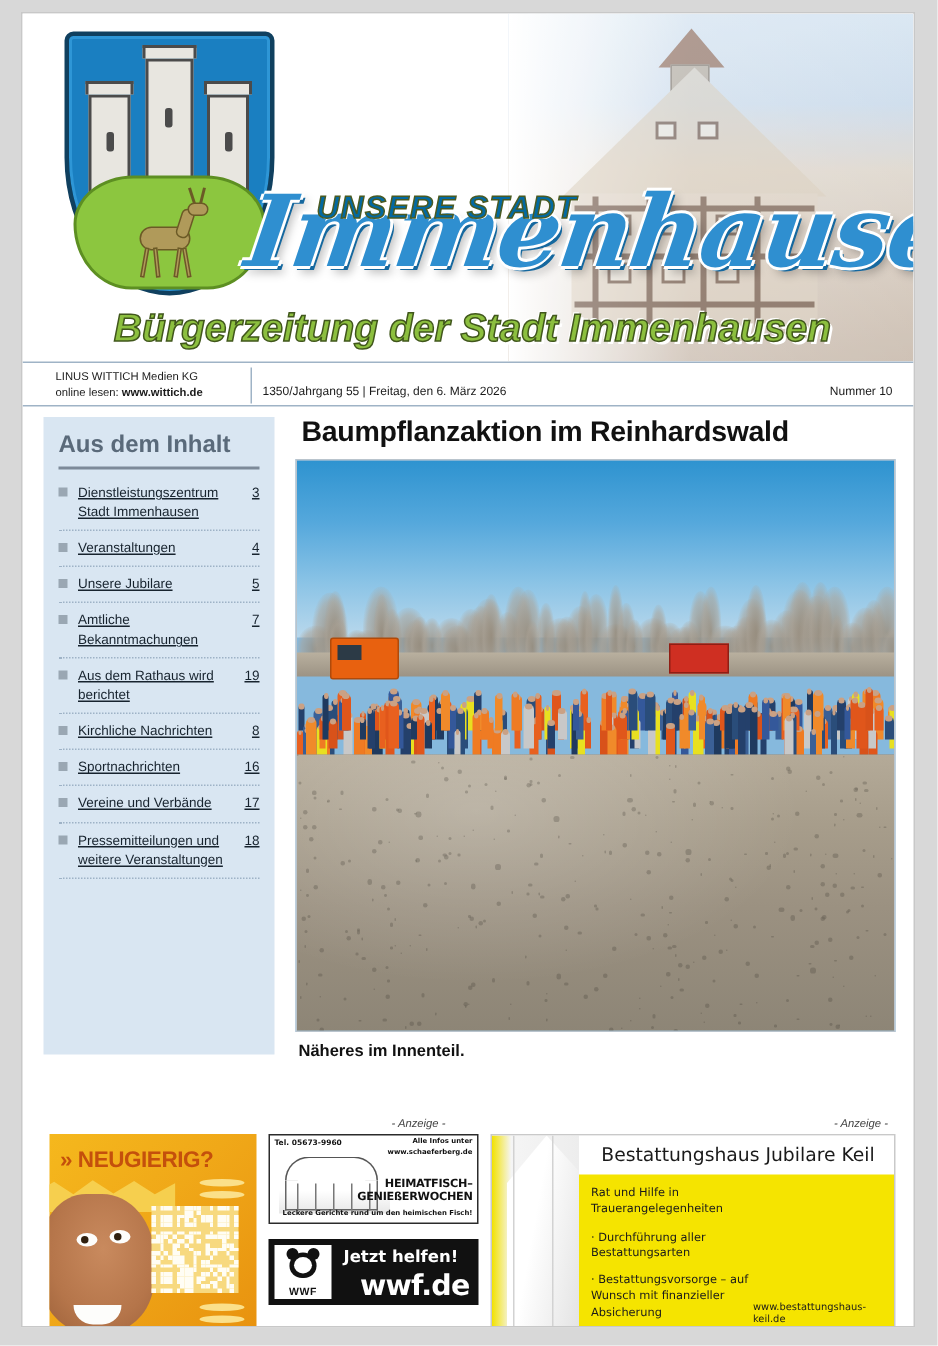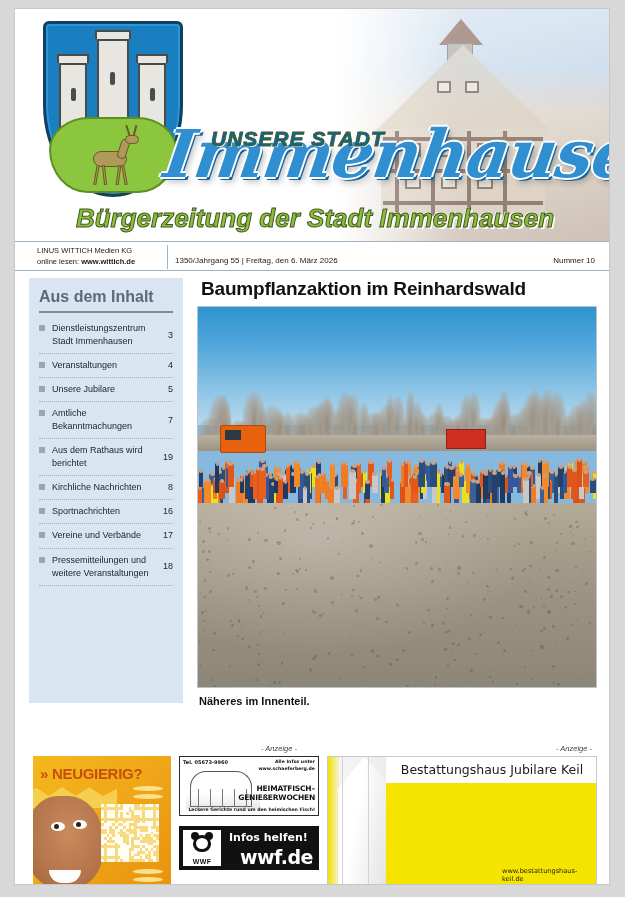--- a/index.html
+++ b/index.html
@@ -251,21 +251,21 @@
     line-height: 1.45;
     color: #17232e;
   }
   .toc-item:before {
     content: "";
     position: absolute;
     left: 0; top: 3px;
     width: 6px; height: 6px;
     background: #9aa7b3;
   }
-  .toc-row { display: flex; justify-content: space-between; align-items: center; }
+  .toc-row { display: flex; justify-content: space-between; align-items: flex-start; text-decoration: underline; }
   .toc-label { padding-right: 6px; }
   .toc-page { font-weight: 400; white-space: nowrap; }
 
   
   .feature {
     position: absolute;
     left: 182px; top: 7px;
     width: 400px;
   }
   .headline {
@@ -1863,31 +1863,39 @@
     <div class="ad-wwf">
       <div class="w-logo">
         <div class="w-panda">
           <div class="pe" style="left:1px"></div>
           <div class="pe" style="right:1px"></div>
           <div class="ph"></div>
           <div class="pf"></div>
         </div>
         <div class="w-wordmark">WWF</div>
       </div>
-      <div class="w-line1">Infos helfen!</div>
+      <div class="w-line1">Jetzt helfen!</div>
       <div class="w-line2">wwf.de</div>
     </div>
 
     <div class="ad-keil">
       <div class="k-left">
         <div class="k-leaf"></div>
       </div>
       <div class="k-vline" style="left:14px"></div>
       <div class="k-vline" style="left:40px"></div>
       <div class="k-body">
         <div class="k-title">Bestattungshaus Jubilare Keil</div>
         <div class="k-yellow">
+          <div class="k-c1">
+            <div>Rat und Hilfe in</div>
+            <div>Trauerangelegenheiten</div>
+            <div class="k-bullets">
+              <div>· Durchführung aller Bestattungsarten</div>
+              <div>· Bestattungsvorsorge – auf Wunsch mit finanzieller Absicherung</div>
+            </div>
+          </div>
           <div class="k-web">www.bestattungshaus-keil.de</div>
         </div>
       </div>
     </div>
   </div>
 </div>
 
 </body></html>

